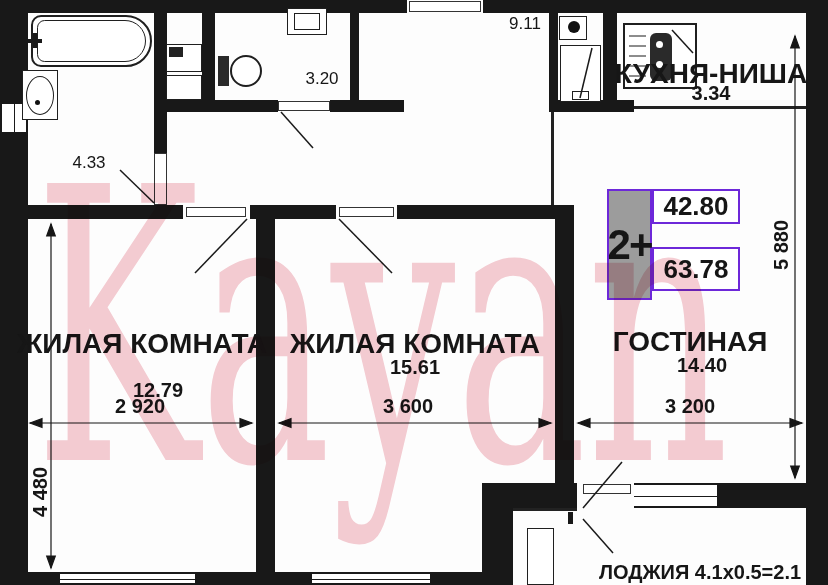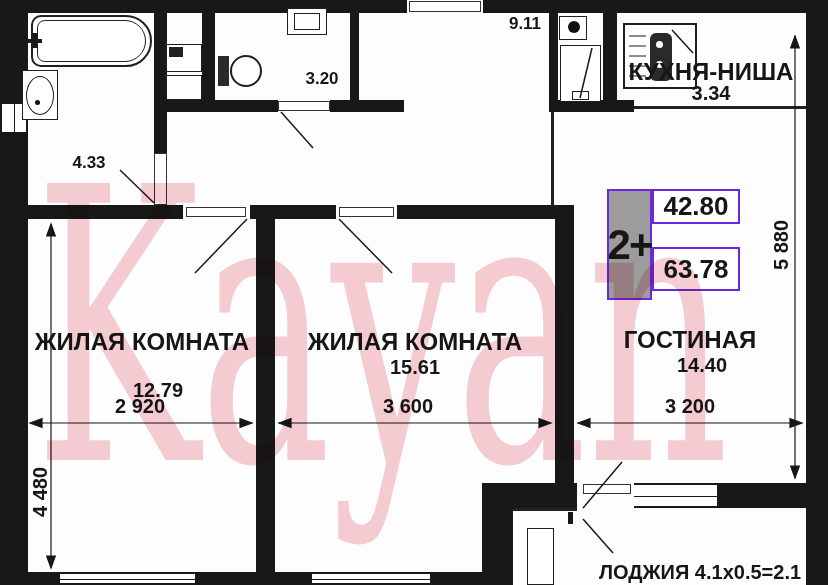--- a/index.html
+++ b/index.html
@@ -9,23 +9,23 @@
   .w{position:absolute;background:#181818;}
   .tl{position:absolute;background:#222;}
   .leaf{position:absolute;background:#fff;border:1px solid #333;box-sizing:border-box;}
   .win{position:absolute;background:#fff;border-top:2px solid #1a1a1a;border-bottom:2px solid #1a1a1a;box-sizing:border-box;}
   .win .mid{position:absolute;left:0;right:0;top:50%;height:1px;background:#1a1a1a;}
   .winv{position:absolute;background:#fff;border-left:2px solid #1a1a1a;border-right:2px solid #1a1a1a;box-sizing:border-box;}
   .winv .mid{position:absolute;top:0;bottom:0;left:50%;width:1px;background:#1a1a1a;}
   .fx{position:absolute;background:#fff;border:2px solid #1f1f1f;box-sizing:border-box;}
   .fx1{position:absolute;background:#fff;border:1.5px solid #1f1f1f;box-sizing:border-box;}
   .lbl{position:absolute;font-weight:bold;white-space:nowrap;transform:translateX(-50%);letter-spacing:0;}
-  .room-name{font-size:24px;}
+  .room-name{font-size:28px;}
   .room-area{font-size:20px;}
-  .small-area{font-size:17px;font-weight:bold;}
+  .small-area{font-size:17px;font-weight:normal;}
   .dim{font-size:20px;font-weight:bold;}
   .dimv{position:absolute;font-size:20px;font-weight:bold;white-space:nowrap;transform:translate(-50%,-50%) rotate(-90deg);}
   .cell{position:absolute;border:2px solid #6d28d9;box-sizing:border-box;background:#fff;
         display:flex;align-items:center;justify-content:center;font-weight:bold;font-size:26px;}
   #type-cell{background:#9c9c9c;font-size:42px;letter-spacing:-2px;}
   #watermark{position:absolute;left:35px;top:139px;font-family:"DejaVu Serif", serif;
              font-size:380px;line-height:1;color:#f5cdd3;transform:scaleX(0.58);
              transform-origin:left top;mix-blend-mode:multiply;pointer-events:none;white-space:nowrap;}
 </style>
 </head>

